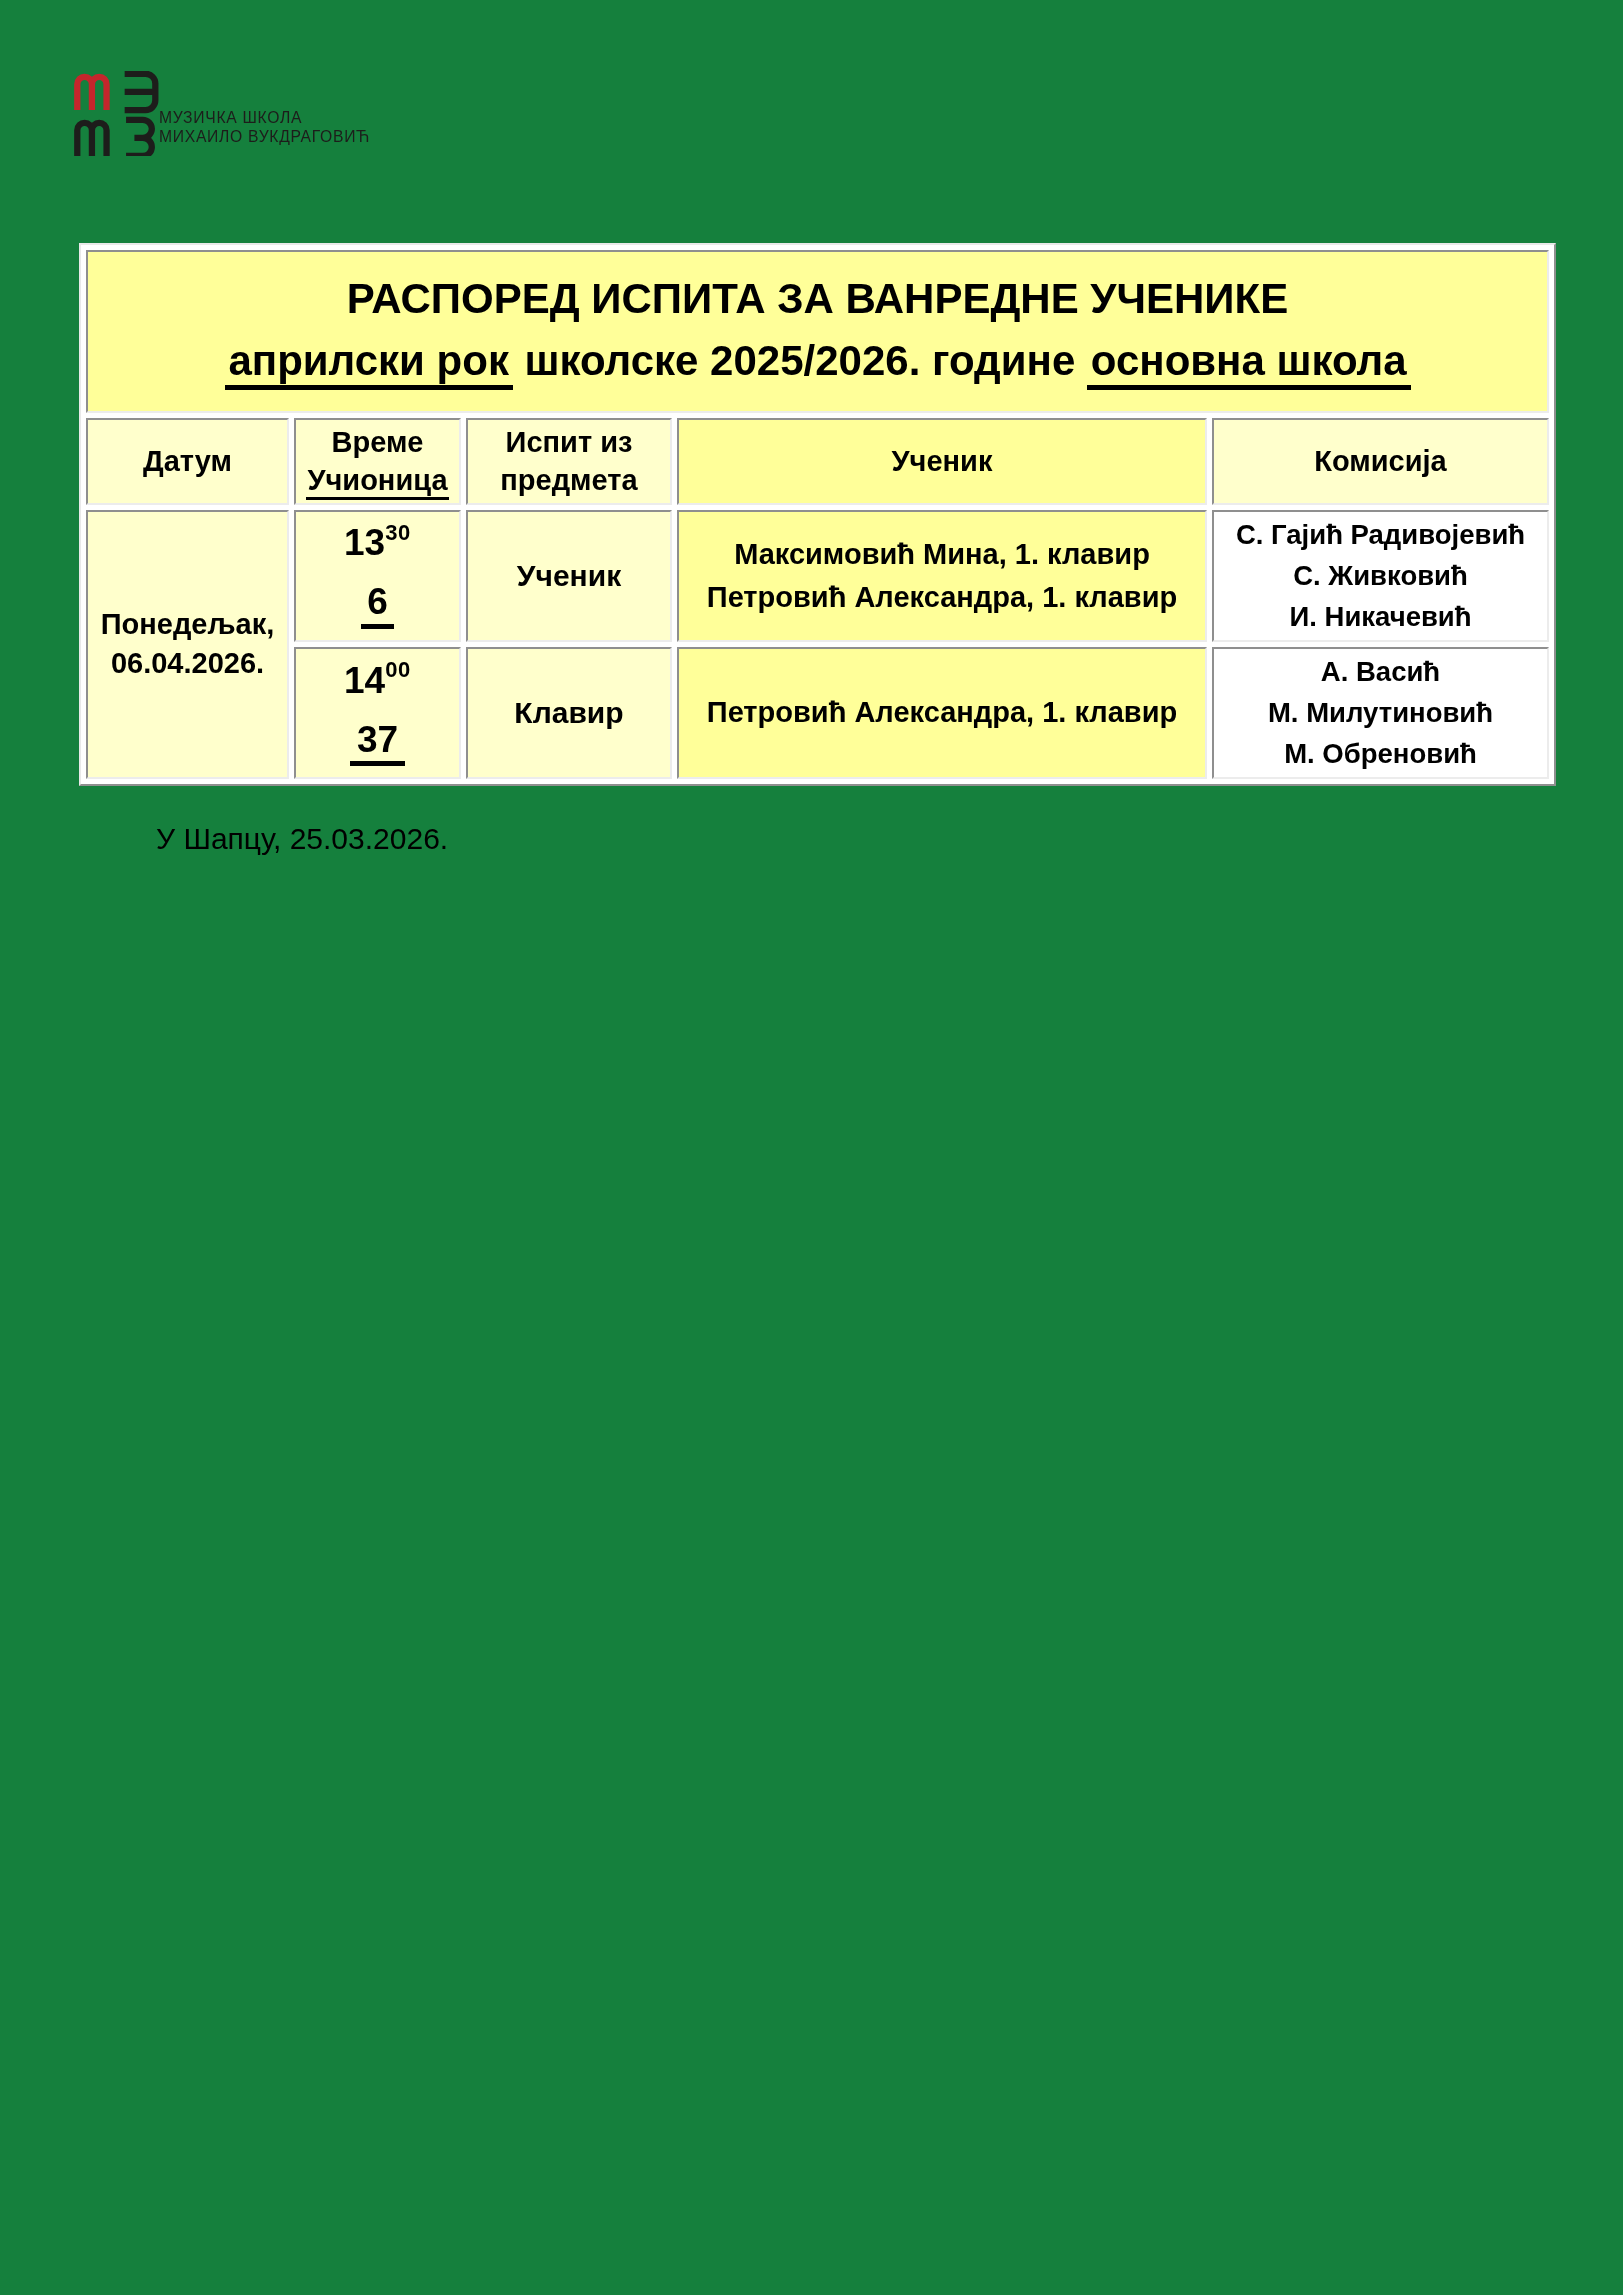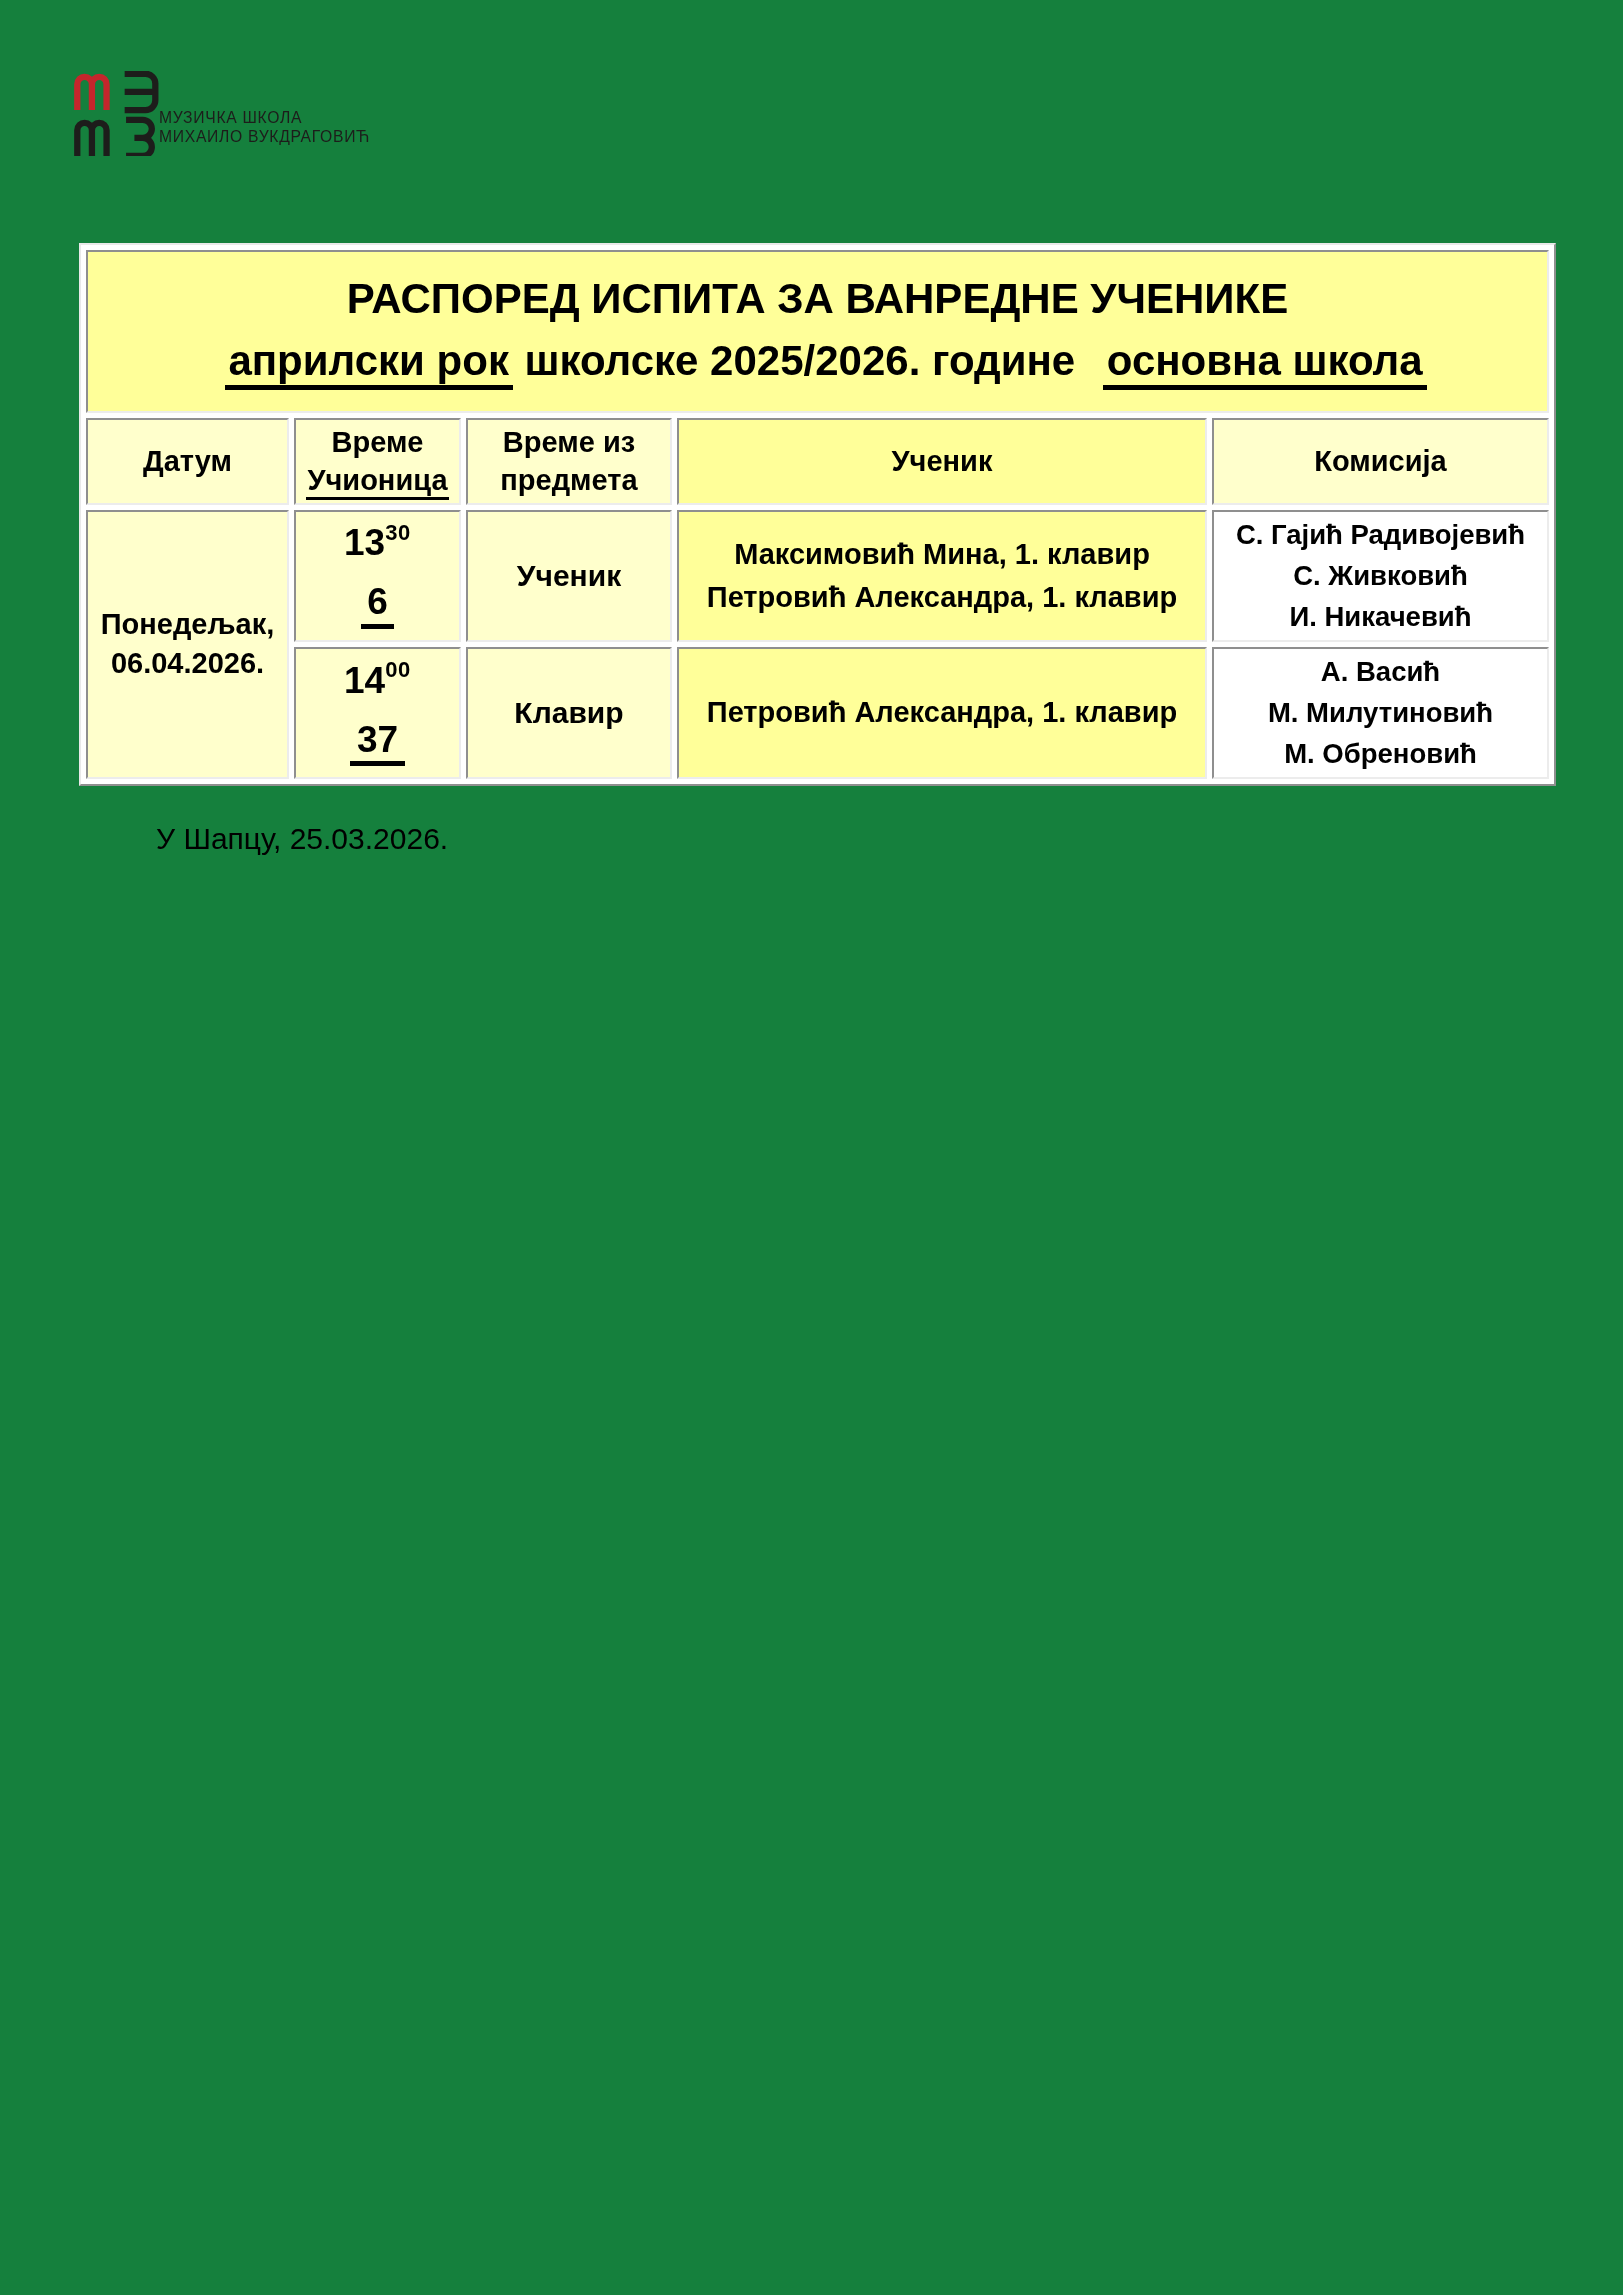--- a/index.html
+++ b/index.html
@@ -44,21 +44,21 @@
 
   tr.row-title td { height:154px; }
   tr.row-head  td { height:76px; }
   tr.row-d1    td { height:121px; }
   tr.row-d2    td { height:115px; }
 
   .title-line1 { font-size:42px; font-weight:bold; line-height:52px; }
   .title-line2 { font-size:42px; font-weight:bold; line-height:52px; margin-top:9.2px; }
   .title-uline {
     display:inline-block; border-bottom:5.9px solid #000;
-    padding:0 3.9px 3.3px 3.9px; line-height:42px;margin-left:16px;
+    padding:0 3.9px 3.3px 3.9px; line-height:42px;
   }
 
   .hdr { font-size:29px; font-weight:bold; line-height:38px; }
   .hdr-uline {
     display:inline-block; border-bottom:3.3px solid #000;
     padding:0 1.3px 1.3px 1.3px; line-height:31px;
   }
 
   .date-cell  { font-size:29px; font-weight:bold; line-height:39px; }
 
@@ -116,21 +116,21 @@
 
     <tr class="row-head">
       <td class="bg-light hdr">
         <div>Датум</div>
       </td>
       <td class="bg-light hdr">
         <div>Време</div>
         <div><span class="hdr-uline">Учионица</span></div>
       </td>
       <td class="bg-light hdr">
-        <div>Време из</div>
+        <div>Испит из</div>
         <div>предмета</div>
       </td>
       <td class="bg-bright hdr">
         <div>Ученик</div>
       </td>
       <td class="bg-light hdr">
         <div>Комисија</div>
       </td>
     </tr>
 

